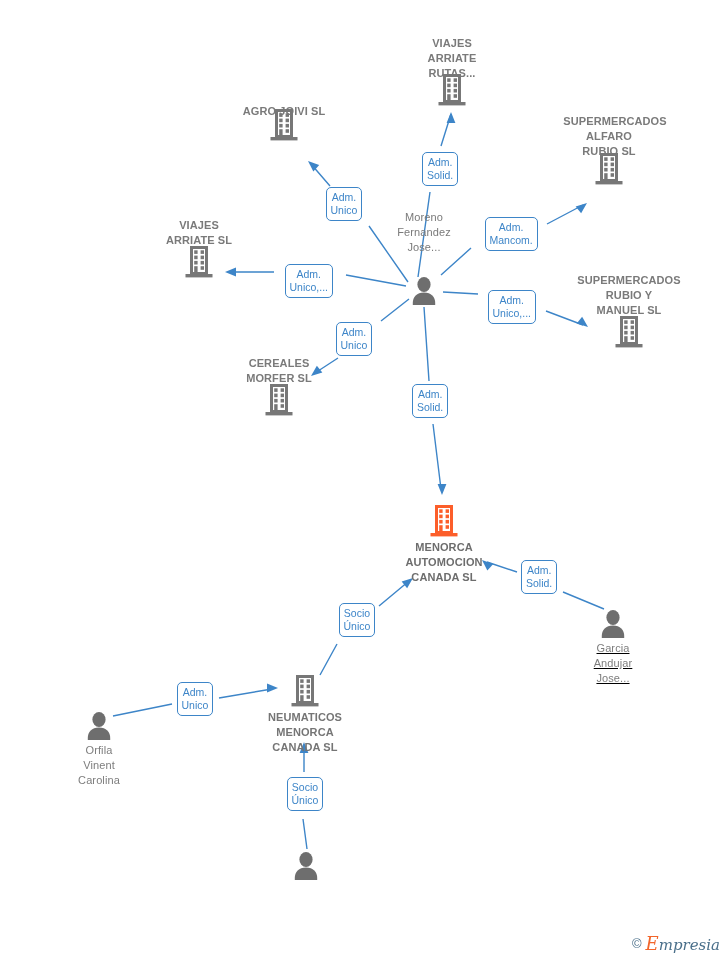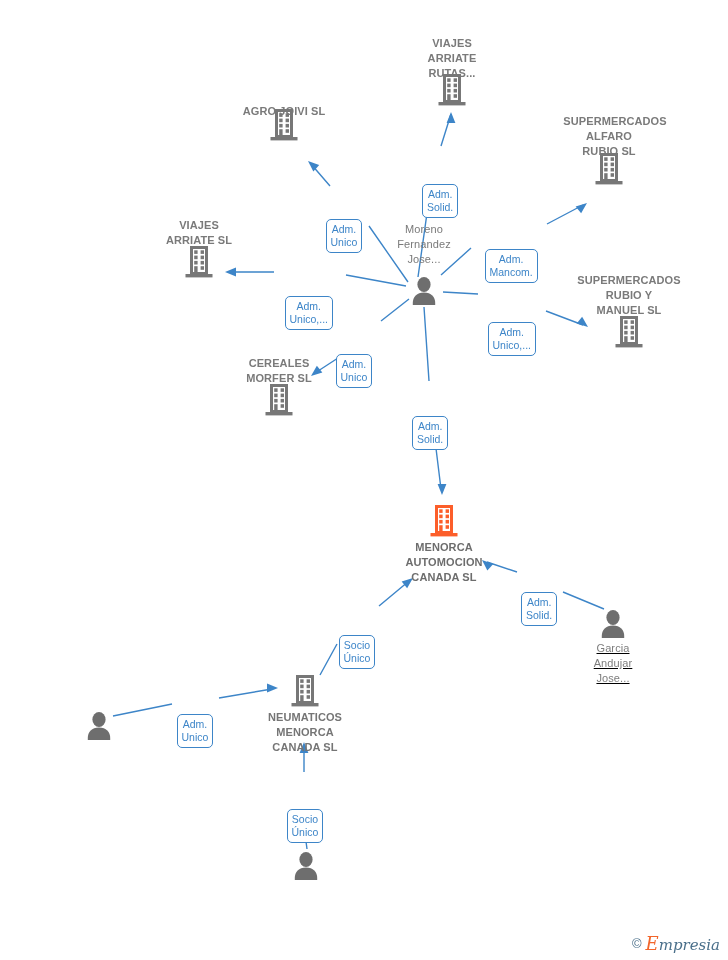--- a/index.html
+++ b/index.html
@@ -61,21 +61,20 @@
     box-sizing: border-box;
     background: #ffffff;
     border: 1.3px solid #3d85c8;
     border-radius: 5px;
     color: #3d85c8;
     font-size: 10.5px;
     line-height: 13px;
     text-align: center;
     padding: 3px 4px;
     white-space: nowrap;
-    margin-top: 32px;
   }
   .edge-label span {
     display: block;
   }
   .watermark {
     position: absolute;
     right: 8px;
     bottom: 6px;
     display: flex;
     align-items: center;
@@ -256,21 +255,21 @@
               <rect x="10.2" y="10.6" width="3.4" height="3.6"></rect>
               <rect x="16.6" y="10.6" width="3.4" height="3.6"></rect>
               <rect x="10.2" y="15.9" width="3.4" height="3.6"></rect>
               <rect x="16.6" y="15.9" width="3.4" height="3.6"></rect>
               <rect x="16.6" y="21.2" width="3.4" height="3.6"></rect>
               <rect x="10.2" y="21.2" width="3.4" height="5.8"></rect>
               <rect x="1.5" y="29" width="27" height="3.4"></rect>
             </g>
           </svg></span>
       </div>
-      <div class="node" style="left: 424px; top: 222px;">
+      <div class="node" style="left: 424px; top: 210px;">
         <span class="caption" style="margin-top: 0px;">
           <span style="display: block;">Moreno</span>
           <span style="display: block;">Fernandez</span>
           <span style="display: block;">Jose...</span>
         </span>
       </div>
       <div class="node person" style="left: 424px; top: 276px;">
         <span class="icon"><svg width="32" height="30" viewBox="0 0 32 30">
             <g fill="#6e6e6e">
               <ellipse cx="16" cy="8.5" rx="6.6" ry="7.6"></ellipse>
@@ -333,20 +332,25 @@
           <span style="display: block;">CANADA  SL</span>
         </span>
       </div>
       <div class="node person" style="left: 99px; top: 711px;">
         <span class="icon"><svg width="32" height="30" viewBox="0 0 32 30">
             <g fill="#6e6e6e">
               <ellipse cx="16" cy="8.5" rx="6.6" ry="7.6"></ellipse>
               <path d="M16,16.5 c-7.2,0 -11.2,4.6 -11.2,10.2 v2.3 h22.4 v-2.3 c0,-5.6 -4,-10.2 -11.2,-10.2 z"></path>
             </g>
           </svg></span>
+        <span class="caption">
+          <span style="display: block;">Orfila</span>
+          <span style="display: block;">Vinent</span>
+          <span style="display: block;">Carolina</span>
+        </span>
       </div>
       <div class="node person" style="left: 306px; top: 851px;">
         <span class="icon"><svg width="32" height="30" viewBox="0 0 32 30">
             <g fill="#6e6e6e">
               <ellipse cx="16" cy="8.5" rx="6.6" ry="7.6"></ellipse>
               <path d="M16,16.5 c-7.2,0 -11.2,4.6 -11.2,10.2 v2.3 h22.4 v-2.3 c0,-5.6 -4,-10.2 -11.2,-10.2 z"></path>
             </g>
           </svg></span>
       </div>
     </div>

